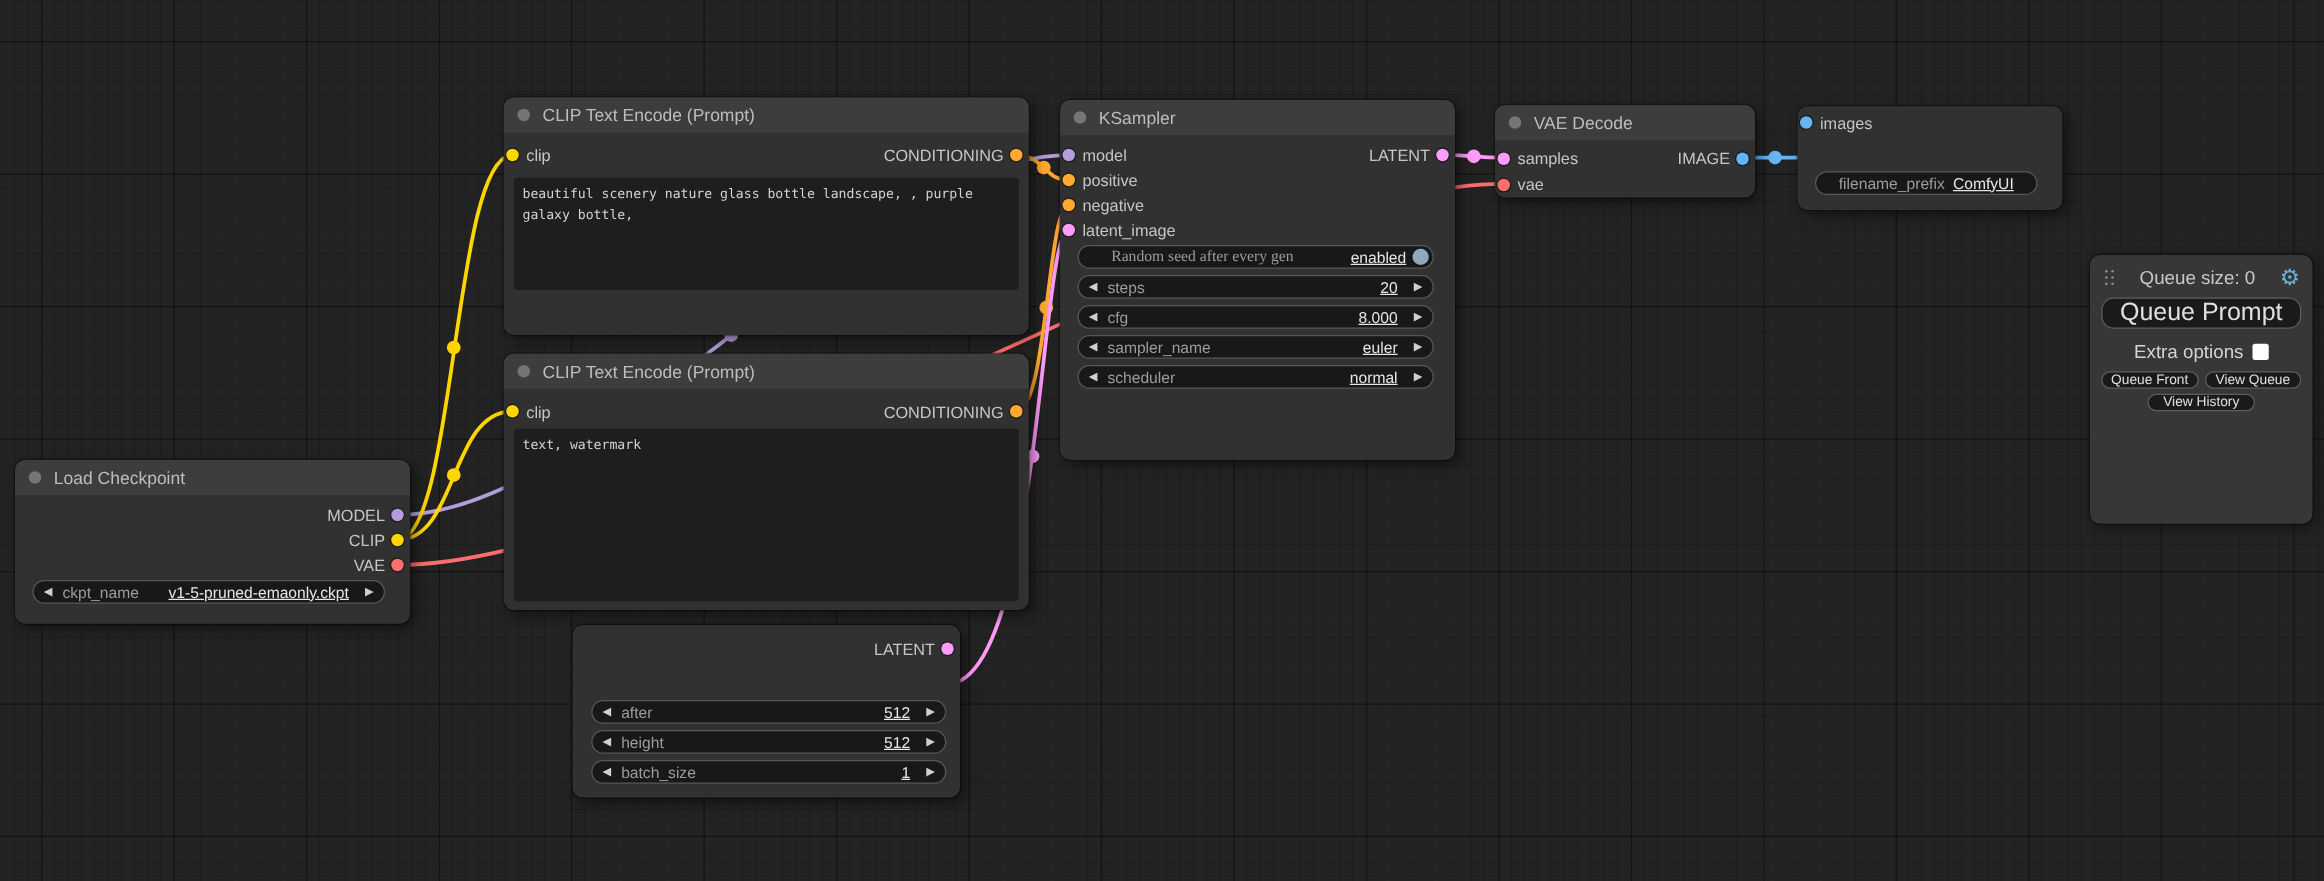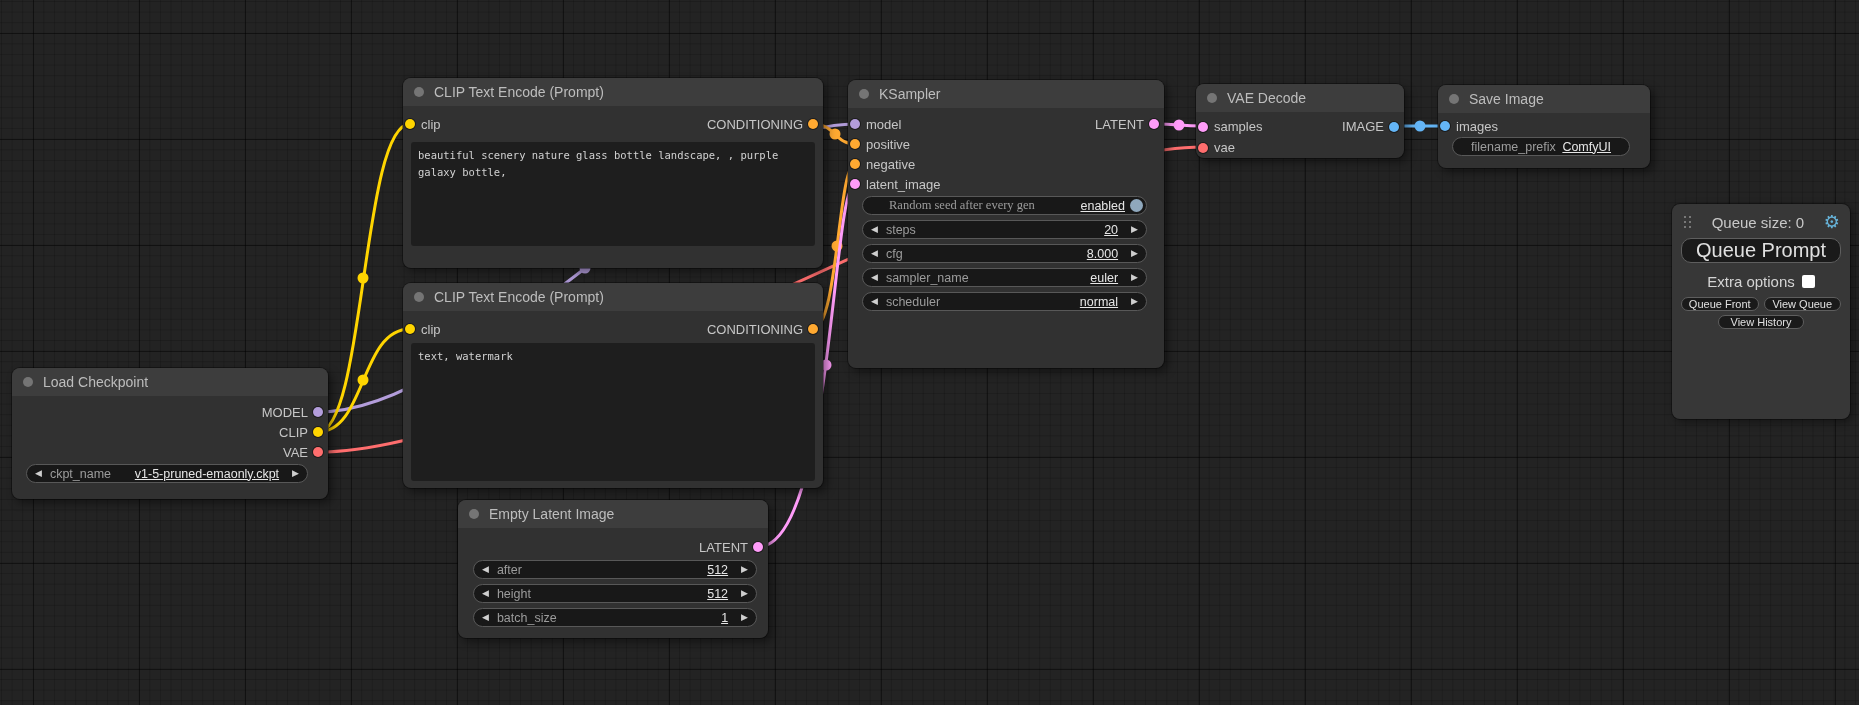--- a/index.html
+++ b/index.html
@@ -147,21 +147,21 @@
     <span>CLIP Text Encode (Prompt)</span>
   </div>
   <div class="ports" style="padding-top:8px;">
     <div class="prow">
       <span class="pdot in" style="background-color: rgb(255, 213, 0);"></span>
       <span class="plabel in">clip</span>
       <span class="plabel out">CONDITIONING</span>
       <span class="pdot out" style="background-color: rgb(255, 169, 49);"></span>
     </div>
   </div>
-  <div class="ta" style="left:8px;right:8px;top:64px;height:104px;">beautiful scenery nature glass bottle landscape, , purple galaxy bottle,</div>
+  <div class="ta" style="left:8px;right:8px;top:64px;height:90px;">beautiful scenery nature glass bottle landscape, , purple galaxy bottle,</div>
 </div>
 
 <div class="node" style="left:403px;top:283px;width:420px;height:205px;">
   <div class="ntitle">
     <span class="tdot" style="background-color: rgb(117, 117, 117);"></span>
     <span>CLIP Text Encode (Prompt)</span>
   </div>
   <div class="ports" style="padding-top:8px;">
     <div class="prow">
       <span class="pdot in" style="background-color: rgb(255, 213, 0);"></span>
@@ -244,43 +244,35 @@
       <span class="pdot out" style="background-color: rgb(100, 181, 246);"></span>
     </div>
     <div class="prow tall">
       <span class="pdot in" style="background-color: rgb(255, 110, 110);"></span>
       <span class="plabel in">vae</span>
     </div>
   </div>
 </div>
 
 <div class="node" style="left:1438px;top:85px;width:212px;height:83px;">
-  <div class="ntitle">
-    <span class="tdot" style="background-color: rgb(117, 117, 117);"></span>
-    <span>Save Image</span>
-  </div>
   <div class="ports" style="padding-top:3px;">
     <div class="prow">
       <span class="pdot in" style="background-color: rgb(100, 181, 246);"></span>
       <span class="plabel in">images</span>
     </div>
   </div>
   <div class="wstack" style="left:14px;width:178px;top:52px;">
     <div class="widget" style="padding:0 18px;">
       <span class="wlabel" style="margin-left:0;">filename_prefix</span>
       <span class="wvalue">ComfyUI</span>
     </div>
   </div>
 </div>
 
 <div class="node" style="left:458px;top:500px;width:310px;height:138px;">
-  <div class="ntitle">
-    <span class="tdot" style="background-color: rgb(117, 117, 117);"></span>
-    <span>Empty Latent Image</span>
-  </div>
   <div class="ports" style="padding-top:9px;">
     <div class="prow">
       <span class="plabel out">LATENT</span>
       <span class="pdot out" style="background-color: rgb(255, 156, 249);"></span>
     </div>
   </div>
   <div class="wstack" style="left:15px;right:11px;top:60px;">
     <div class="widget">
       <span class="wa l"></span>
       <span class="wlabel">after</span>

